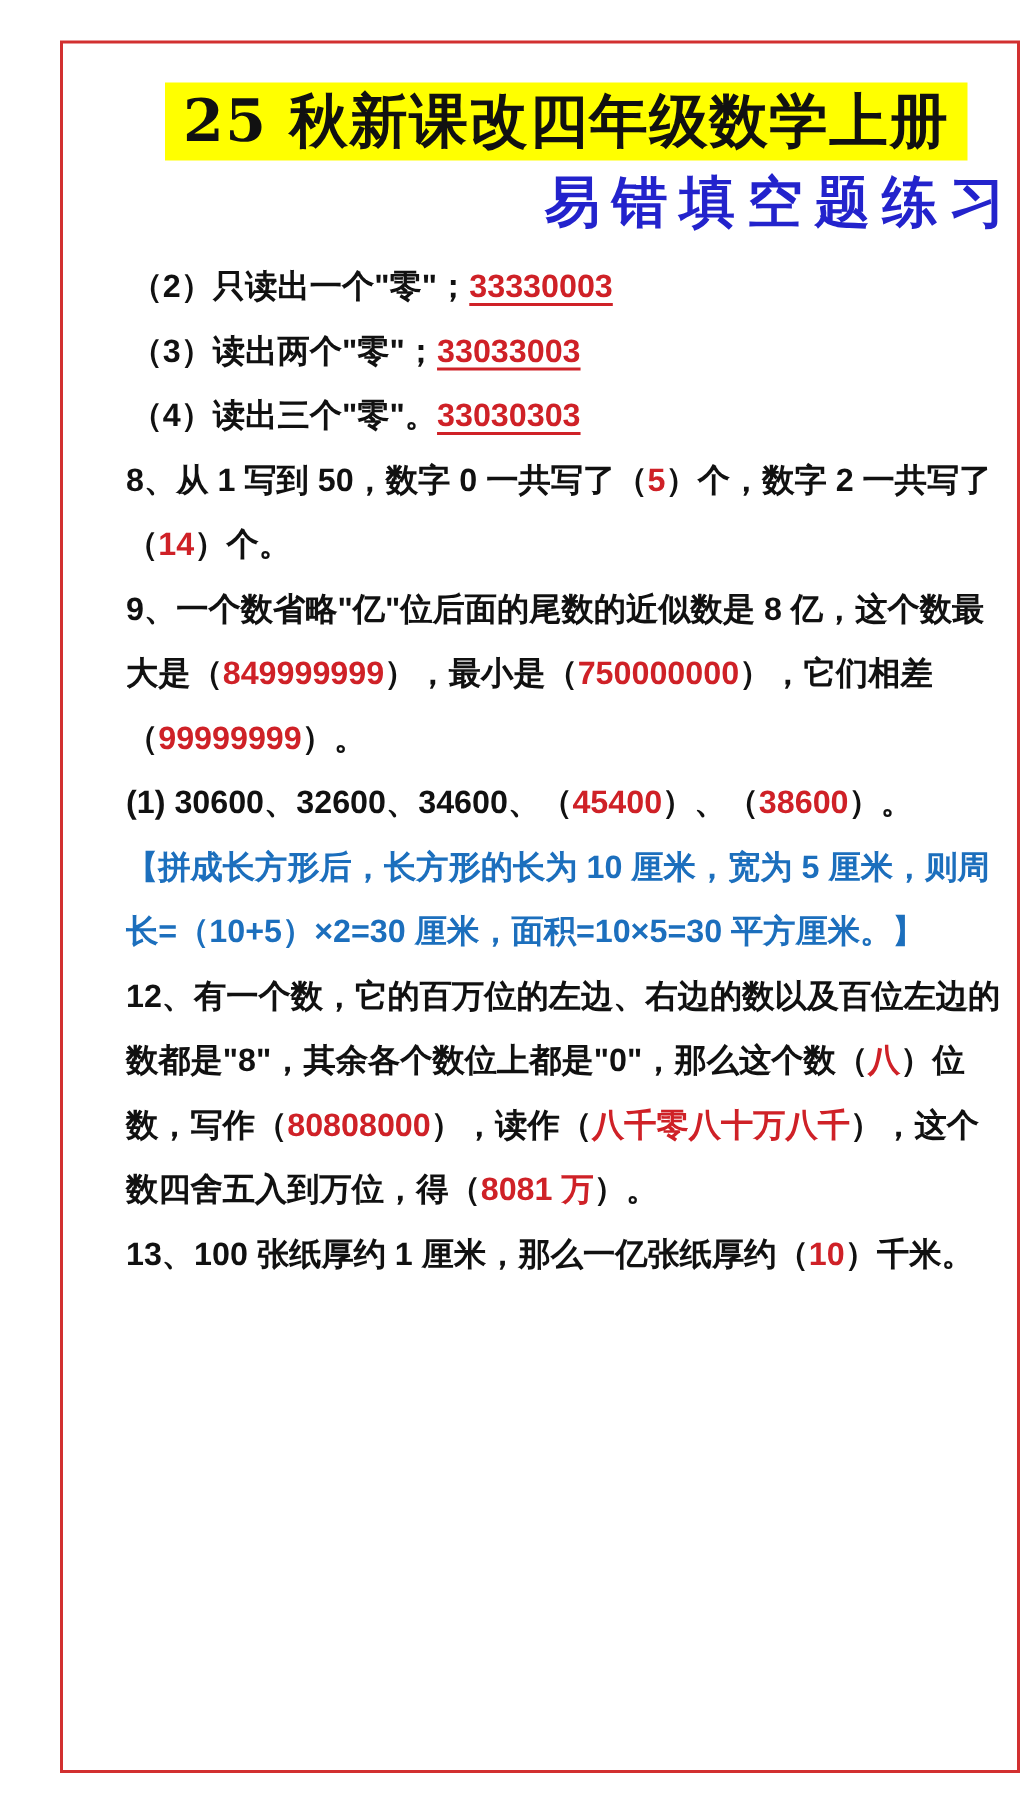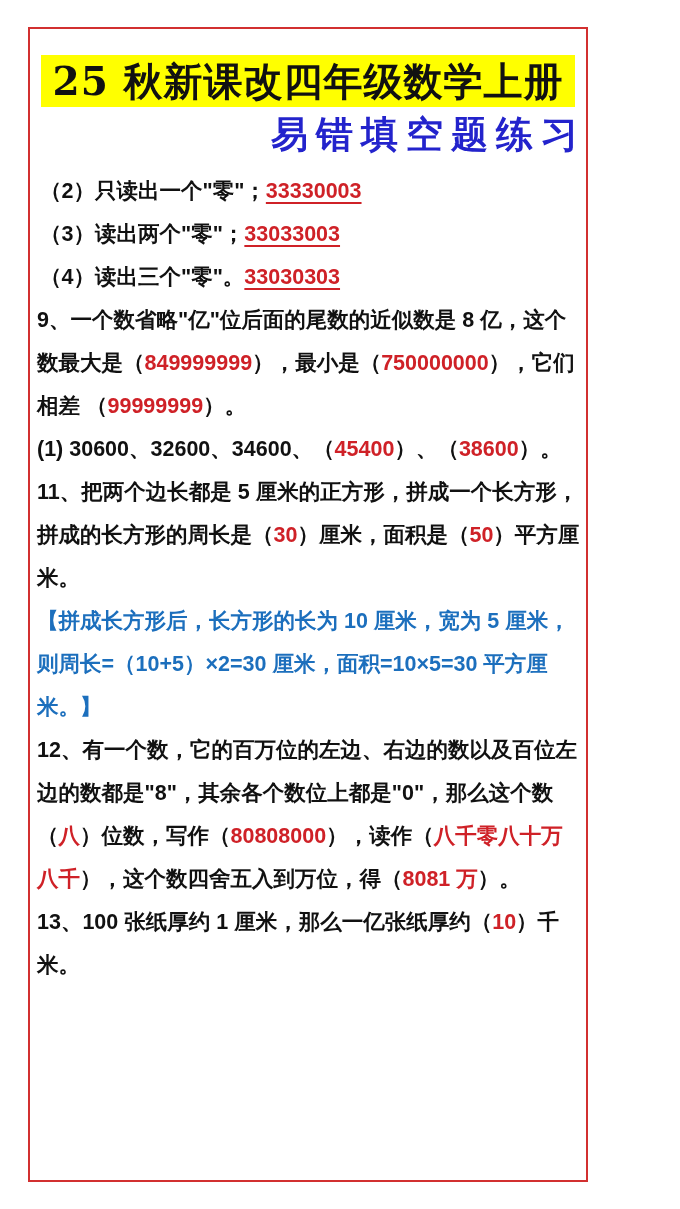--- a/index.html
+++ b/index.html
@@ -10,22 +10,22 @@
     --subtitle-blue:#2323cc;
     --hl:#ffff00;
   }
   html,body{margin:0;padding:0;}
   body{
     width:680px;height:1209px;background:#ffffff;position:relative;
     font-family:"Liberation Sans","DejaVu Sans",sans-serif;
     overflow:hidden;
   }
   .frame{
-    position:absolute;left:28px;top:27px;width:560px;height:1155px;
-    border:2px solid var(--frame);box-sizing:border-box;
+    position:absolute;left:40px;top:27px;width:640px;height:1155px;
+    border:2px solid var(--frame);box-sizing:border-box;padding-left:35px;
   }
   .title-row{ text-align:center; margin-top:26px; }
   .doc-title{
     display:inline-block;
     background:var(--hl);
     color:var(--ink);
     font-family:"DejaVu Serif","Liberation Serif",serif;
     font-weight:bold;
     font-size:39px;
     line-height:52px;
@@ -62,20 +62,20 @@
 
 <div class="frame">
   <div class="title-row">
     <span class="doc-title">25 秋新课改四年级数学上册</span>
   </div>
   <div class="doc-subtitle">易错填空题练习</div>
   <div class="doc-body" id="doc-body">
       <p class="line indent"><span class="seg-k">（2）只读出一个"零"；</span><span class="seg-r u">33330003</span></p>
       <p class="line indent"><span class="seg-k">（3）读出两个"零"；</span><span class="seg-r u">33033003</span></p>
       <p class="line indent"><span class="seg-k">（4）读出三个"零"。</span><span class="seg-r u">33030303</span></p>
+      <p class="line"><span class="seg-k">8、从 1 写到 50，数字 0 一共写了（</span><span class="seg-r">5</span><span class="seg-k">）个，数字 2 一共写了 （</span><span class="seg-r">14</span><span class="seg-k">）个。</span></p>
       <p class="line"><span class="seg-k">9、一个数省略"亿"位后面的尾数的近似数是 8 亿，这个数最大是（</span><span class="seg-r">849999999</span><span class="seg-k">），最小是（</span><span class="seg-r">750000000</span><span class="seg-k">），它们相差 （</span><span class="seg-r">99999999</span><span class="seg-k">）。</span></p>
       <p class="line"><span class="seg-k">(1) 30600、32600、34600、（</span><span class="seg-r">45400</span><span class="seg-k">）、（</span><span class="seg-r">38600</span><span class="seg-k">）。</span></p>
-      <p class="line"><span class="seg-k">11、把两个边长都是 5 厘米的正方形，拼成一个长方形，拼成的长方形的周长是（</span><span class="seg-r">30</span><span class="seg-k">）厘米，面积是（</span><span class="seg-r">50</span><span class="seg-k">）平方厘米。</span></p>
       <p class="line"><span class="seg-b">【拼成长方形后，长方形的长为 10 厘米，宽为 5 厘米，则周长=（10+5）×2=30 厘米，面积=10×5=30 平方厘米。】</span></p>
       <p class="line"><span class="seg-k">12、有一个数，它的百万位的左边、右边的数以及百位左边的数都是"8"，其余各个数位上都是"0"，那么这个数（</span><span class="seg-r">八</span><span class="seg-k">）位数，写作（</span><span class="seg-r">80808000</span><span class="seg-k">），读作（</span><span class="seg-r">八千零八十万八千</span><span class="seg-k">），这个数四舍五入到万位，得（</span><span class="seg-r">8081 万</span><span class="seg-k">）。</span></p>
       <p class="line"><span class="seg-k">13、100 张纸厚约 1 厘米，那么一亿张纸厚约（</span><span class="seg-r">10</span><span class="seg-k">）千米。</span></p>
     </div>
 </div>
 
 </body></html>

